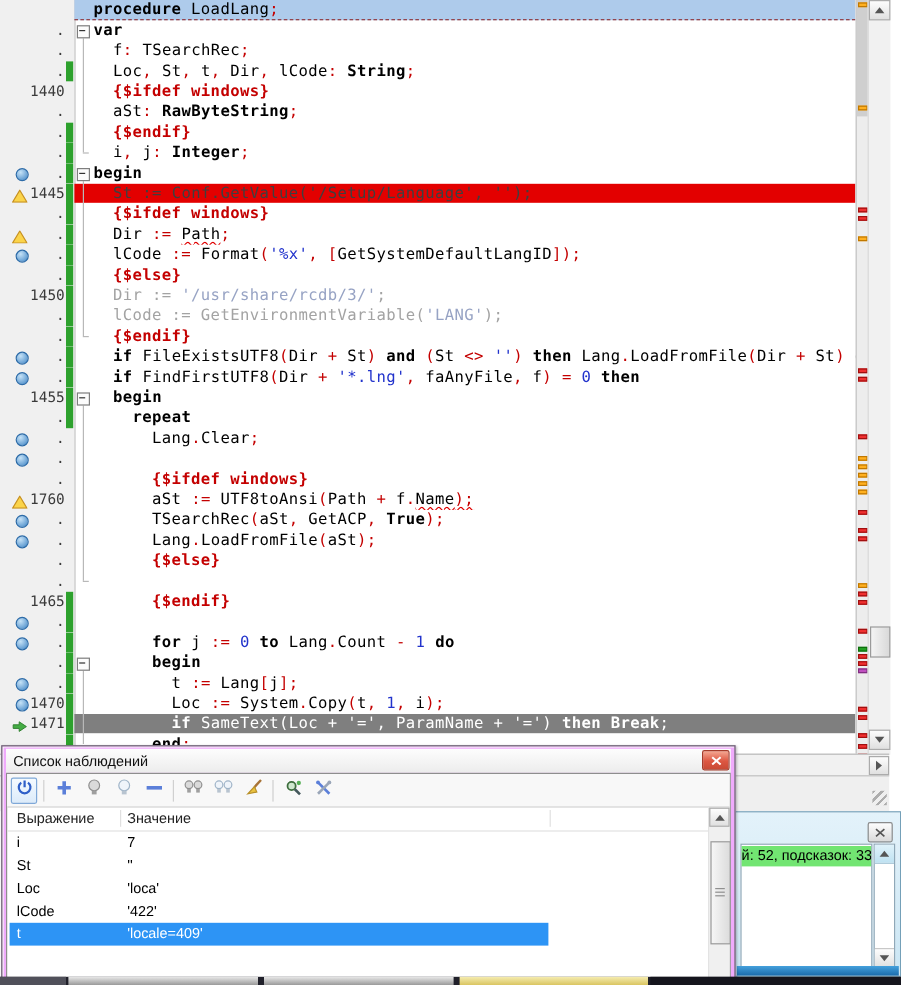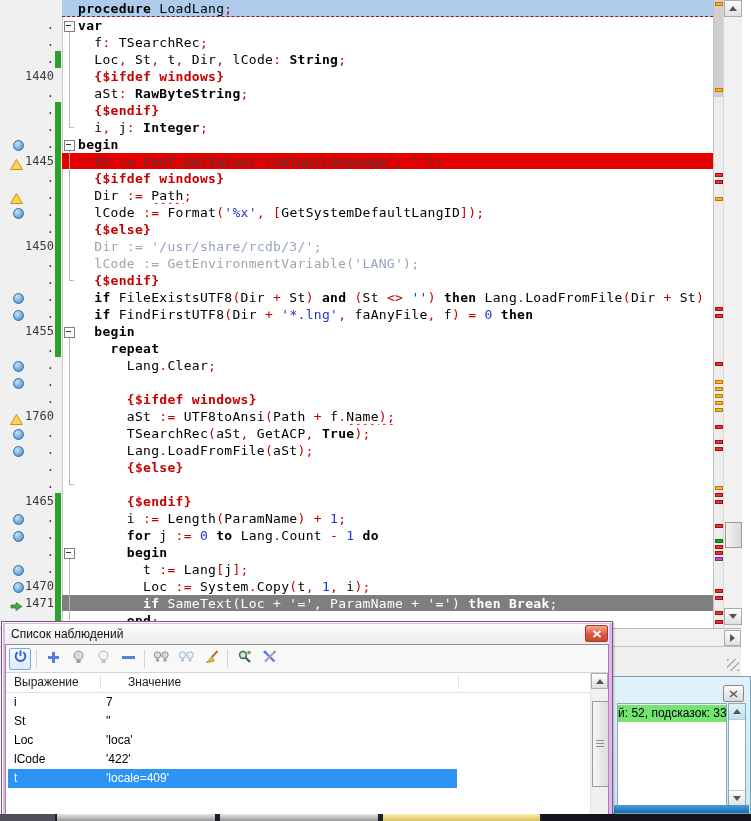--- a/index.html
+++ b/index.html
@@ -83,21 +83,21 @@
           background:linear-gradient(#F5A893,#DD5742 55%,#C94A35);display:flex;align-items:center;justify-content:center;}
   #wclient{position:absolute;left:3px;top:22px;right:3px;bottom:3px;border:1px solid #8E8E8E;background:#FFF;}
   #wtb{position:absolute;left:0;right:0;top:0;height:27px;background:#F8F8F8;border-bottom:1px solid #D4D4D4;
        display:flex;align-items:center;padding-left:3px;gap:3px;}
   .tbtn{width:22px;height:22px;display:flex;align-items:center;justify-content:center;}
   .tbtn.frame{border:1px solid #7FA8D8;border-radius:2px;background:linear-gradient(#F4FAFF,#DCEBFA);box-sizing:border-box;}
   .tsep{width:1px;height:18px;background:#D0D0D0;margin:0 2px;}
   #whead{position:absolute;left:0;right:18px;top:28px;height:19px;border-bottom:1px solid #E2E2E2;
          font:12px/19px "Liberation Sans",sans-serif;color:#222;}
   #whead .c1{position:absolute;left:8px;}
-  #whead .c2{position:absolute;left:100px;margin-left:22px;}
+  #whead .c2{position:absolute;left:100px;}
   #whead .hsep1{position:absolute;left:94px;top:2px;width:1px;height:14px;background:#E0E0E0;}
   #whead .hsep2{position:absolute;left:452px;top:2px;width:1px;height:14px;background:#E0E0E0;}
   #wlist{position:absolute;left:0;right:18px;top:48px;bottom:0;overflow:hidden;}
   .wrow{position:absolute;left:0;width:100%;height:19px;font:12px/19px "Liberation Sans",sans-serif;color:#000;}
   .wrow .selbg{position:absolute;left:2px;top:0;width:449px;height:19px;background:#2D94F5;}
   .wrow .e{position:absolute;left:8px;}
   .wrow .v{position:absolute;left:100px;}
   .wrow.sel .e,.wrow.sel .v{color:#FFF;}
   #wsb{position:absolute;right:0;top:28px;bottom:0;width:18px;background:#F0F0F0;border-left:1px solid #E3E3E3;box-sizing:border-box;}
   #wsb .up{left:0;right:0;top:0;height:16px;}
@@ -272,21 +272,20 @@
         </div>
         <div class="line" style="top: 493px; padding-left: 43px;">
           <div class="gnum">1465</div>
           <div class="gbar"></div>
           <pre class="code"><span class="seg-d">      {$endif}</span></pre>
         </div>
         <div class="line" style="top: 510px;">
           <div class="gnum">.</div>
           <div class="gbar"></div>
           <span class="ball"></span>
-          <pre class="code"><span class="seg-id">      i </span><span class="seg-o">:=</span><span class="seg-id"> Length</span><span class="seg-o">(</span><span class="seg-id">ParamName</span><span class="seg-o">)</span><span class="seg-id"> </span><span class="seg-o">+</span><span class="seg-id"> </span><span class="seg-n">1</span><span class="seg-o">;</span></pre>
         </div>
         <div class="line" style="top: 527px;">
           <div class="gnum">.</div>
           <div class="gbar"></div>
           <span class="ball"></span>
           <pre class="code"><span class="seg-id">      </span><span class="seg-k">for</span><span class="seg-id"> j </span><span class="seg-o">:=</span><span class="seg-id"> </span><span class="seg-n">0</span><span class="seg-id"> </span><span class="seg-k">to</span><span class="seg-id"> Lang</span><span class="seg-o">.</span><span class="seg-id">Count </span><span class="seg-o">-</span><span class="seg-id"> </span><span class="seg-n">1</span><span class="seg-id"> </span><span class="seg-k">do</span></pre>
         </div>
         <div class="line" style="top: 544px;">
           <div class="gnum">.</div>
           <div class="gbar"></div>

